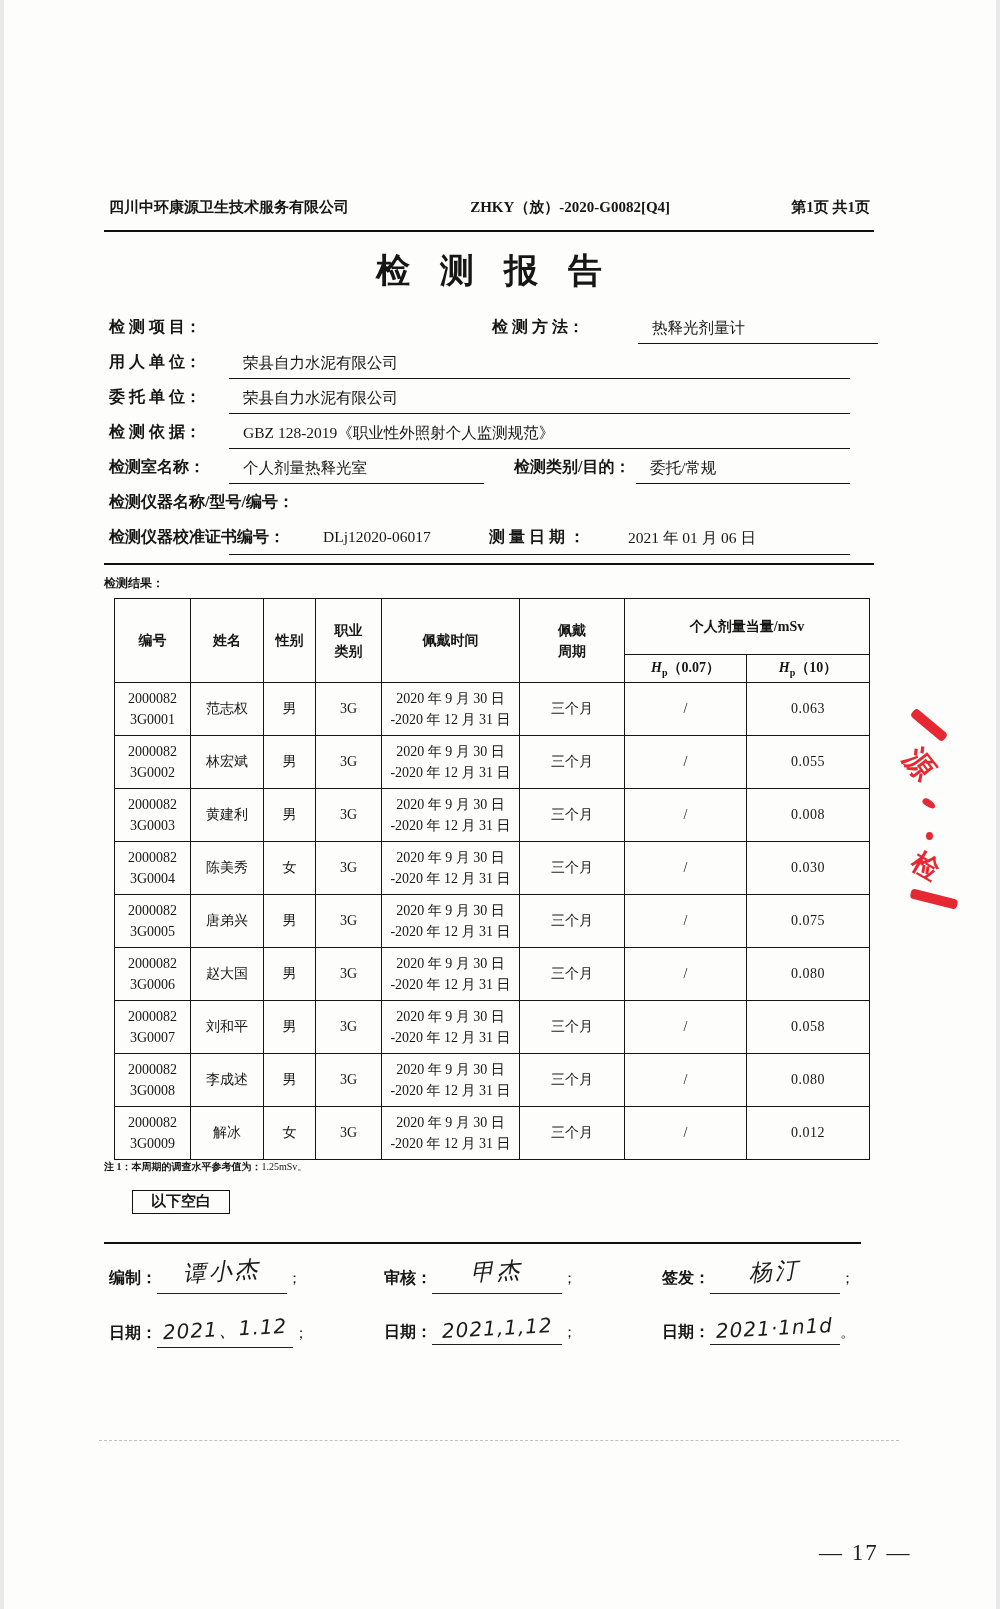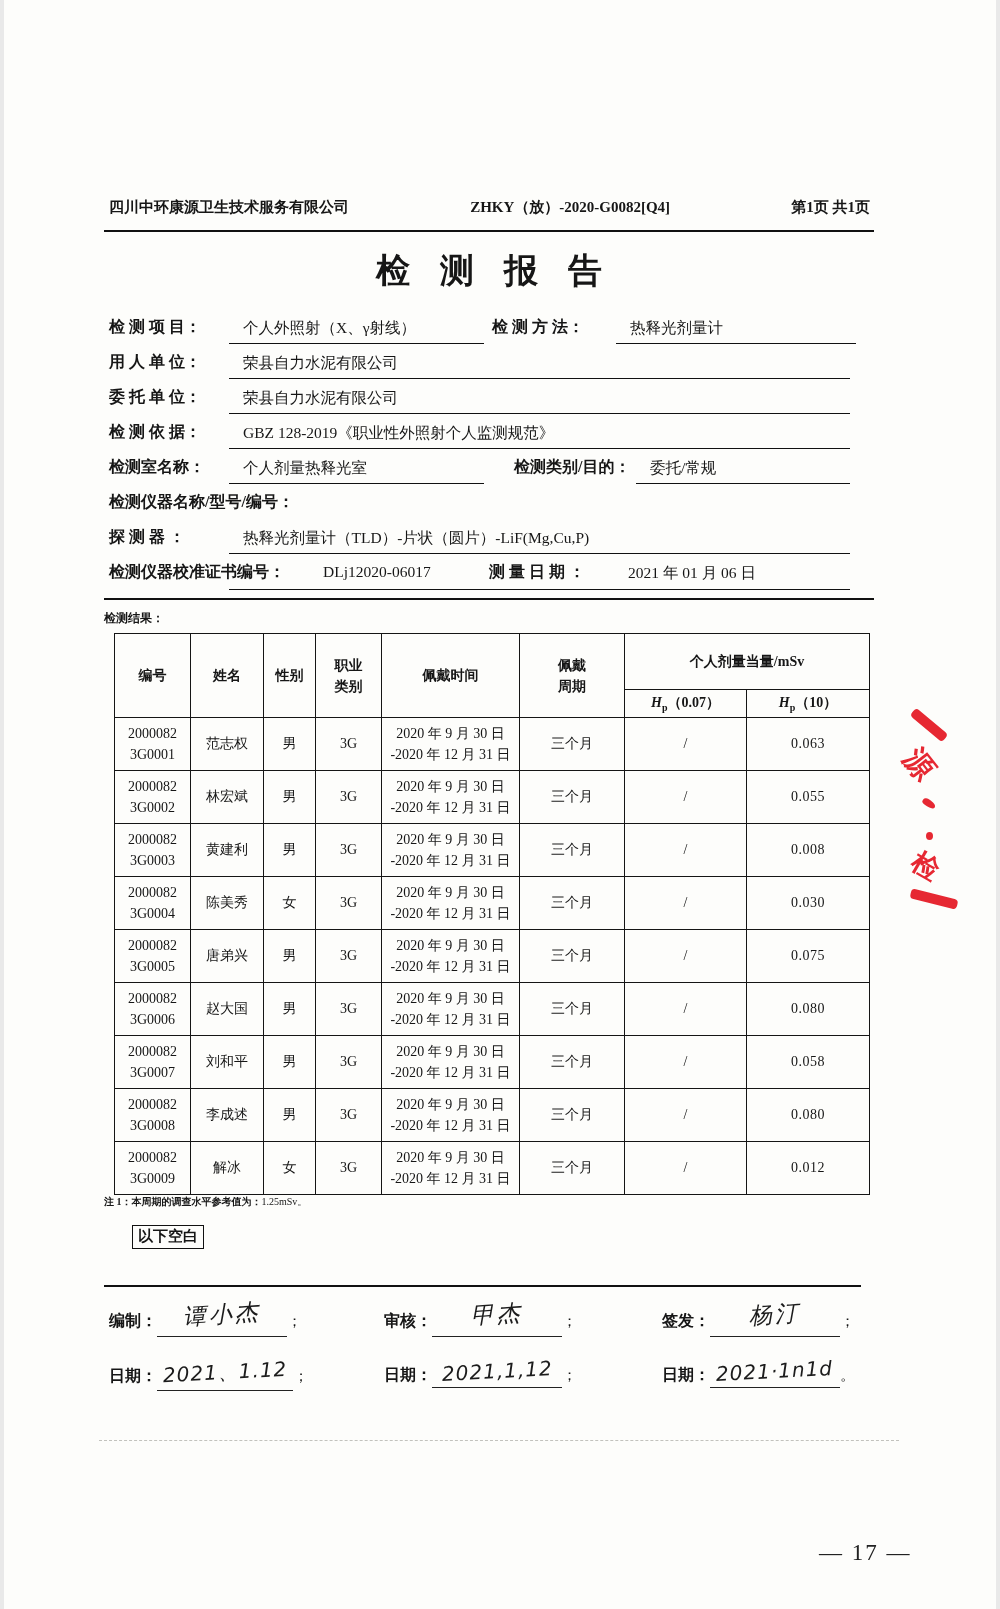--- a/index.html
+++ b/index.html
@@ -28,21 +28,21 @@
   table.results th, table.results td { border:1.5px solid #151515; text-align:center; vertical-align:middle; font-size:14px; padding:1px 2px; }
   table.results th { font-weight:bold; }
   .two-line { line-height:21px; }
   td.dose { letter-spacing:0.5px; }
   tr.data-row { height:53px; }
   .hsym i { font-family:"Liberation Serif", serif; font-weight:bold; }
   .hsym sub { font-size:10px; }
 
   .note { font-size:10px; }
   .note b { font-weight:bold; }
-  .blank-box { display:inline-block; margin:16px 0 8px 28px; border:1.8px solid #111; font-weight:bold; font-size:15px; padding:1px 5px 2px; }
+  .blank-box { display:inline-block; margin:16px 0 0 28px; border:1.8px solid #111; font-weight:bold; font-size:15px; padding:1px 18px 2px; }
 
   
   .sig-rule { border:none; border-top:2.2px solid #111; margin-top:28px; width:757px; }
   .sig-row { position:relative; height:58px; }
   .sig-block { position:absolute; top:16px; white-space:nowrap; }
   .sig-label { font-weight:bold; font-size:16px;text-align:center; }
   .sig-line { display:inline-block; border-bottom:1.5px solid #222; min-width:130px; text-align:center; padding:0 6px 2px; position:relative; }
   .handwrite { font-family:"DejaVu Sans", sans-serif; font-style:italic; font-size:23px; color:#1c1c1c; display:inline-block; transform:rotate(-4deg) translateY(-4px); letter-spacing:3px; }
   .handwrite.date { font-size:20px; letter-spacing:1px; transform:rotate(-3deg) translateY(-2px); }
   .sig-punct { font-size:15px; }
@@ -75,23 +75,22 @@
     </div>
     <hr class="rule-heavy">
 
     <div class="report-title">检测报告</div>
 
     
     <div class="fields">
 
       <div class="frow">
         <span class="flabel" style="left:5px">检 测 项 目：</span>
-        <span class="fvalue" style="left:125px; width:255px">个人外照射（X、γ射线）</span>
         <span class="flabel" style="left:388px">检 测 方 法：</span>
-        <span class="fvalue" style="left:512px; width:240px">热释光剂量计</span>
+        <span class="fvalue" style="left:534px; width:240px">热释光剂量计</span>
       </div>
 
       <div class="frow">
         <span class="flabel" style="left:5px">用 人 单 位：</span>
         <span class="fvalue" style="left:125px; width:621px">荣县自力水泥有限公司</span>
       </div>
 
       <div class="frow">
         <span class="flabel" style="left:5px">委 托 单 位：</span>
         <span class="fvalue" style="left:125px; width:621px">荣县自力水泥有限公司</span>
@@ -106,24 +105,20 @@
         <span class="flabel" style="left:5px">检测室名称：</span>
         <span class="fvalue" style="left:125px; width:255px">个人剂量热释光室</span>
         <span class="flabel" style="left:410px">检测类别/目的：</span>
         <span class="fvalue" style="left:532px; width:214px">委托/常规</span>
       </div>
 
       <div class="frow">
         <span class="flabel" style="left:5px">检测仪器名称/型号/编号：</span>
       </div>
 
-      <div class="frow">
-        <span class="flabel" style="left:5px">探 测 器 ：</span>
-        <span class="fvalue" style="left:125px; width:621px">热释光剂量计（TLD）-片状（圆片）-LiF(Mg,Cu,P)</span>
-      </div>
 
       <div class="frow">
         <span class="flabel" style="left:5px">检测仪器校准证书编号：</span>
         <span class="fvalue no-ul" style="left:205px">DLj12020-06017</span>
         <span class="flabel" style="left:385px">测 量 日 期 ：</span>
         <span class="fvalue no-ul" style="left:510px">2021 年 01 月 06 日</span>
         <span class="hline" style="left:125px; width:621px; bottom:2px"></span>
       </div>
     </div>
 

